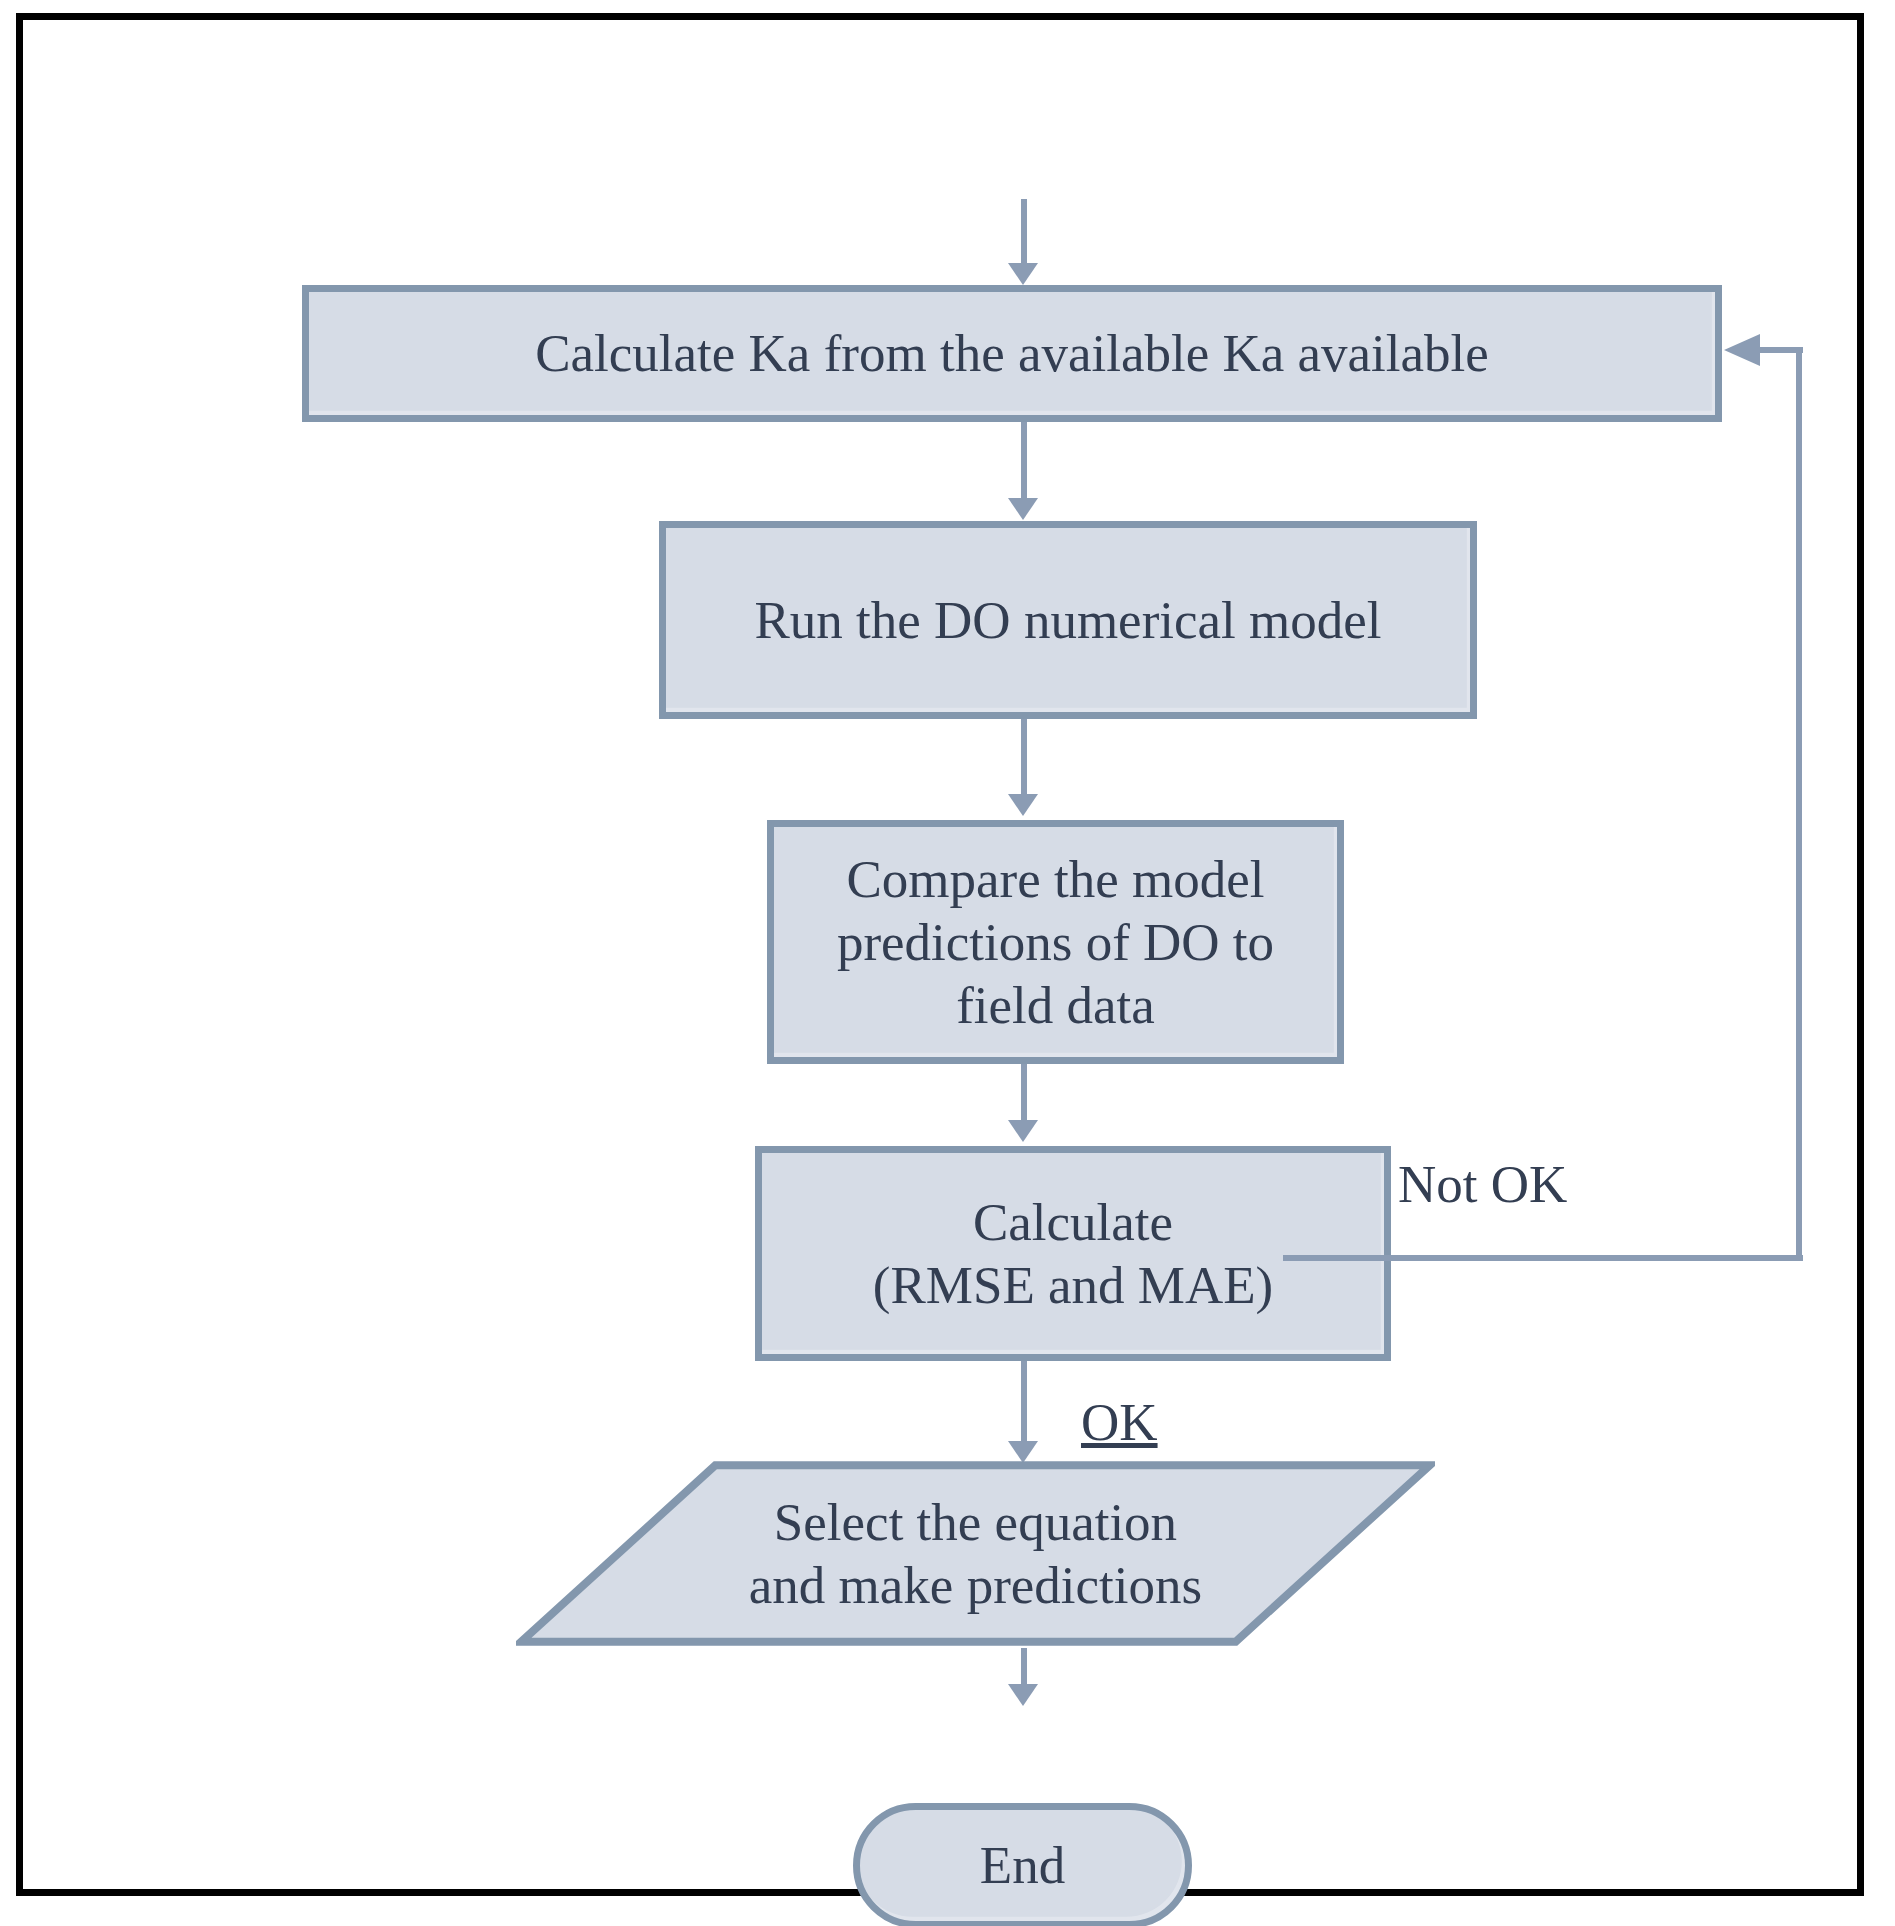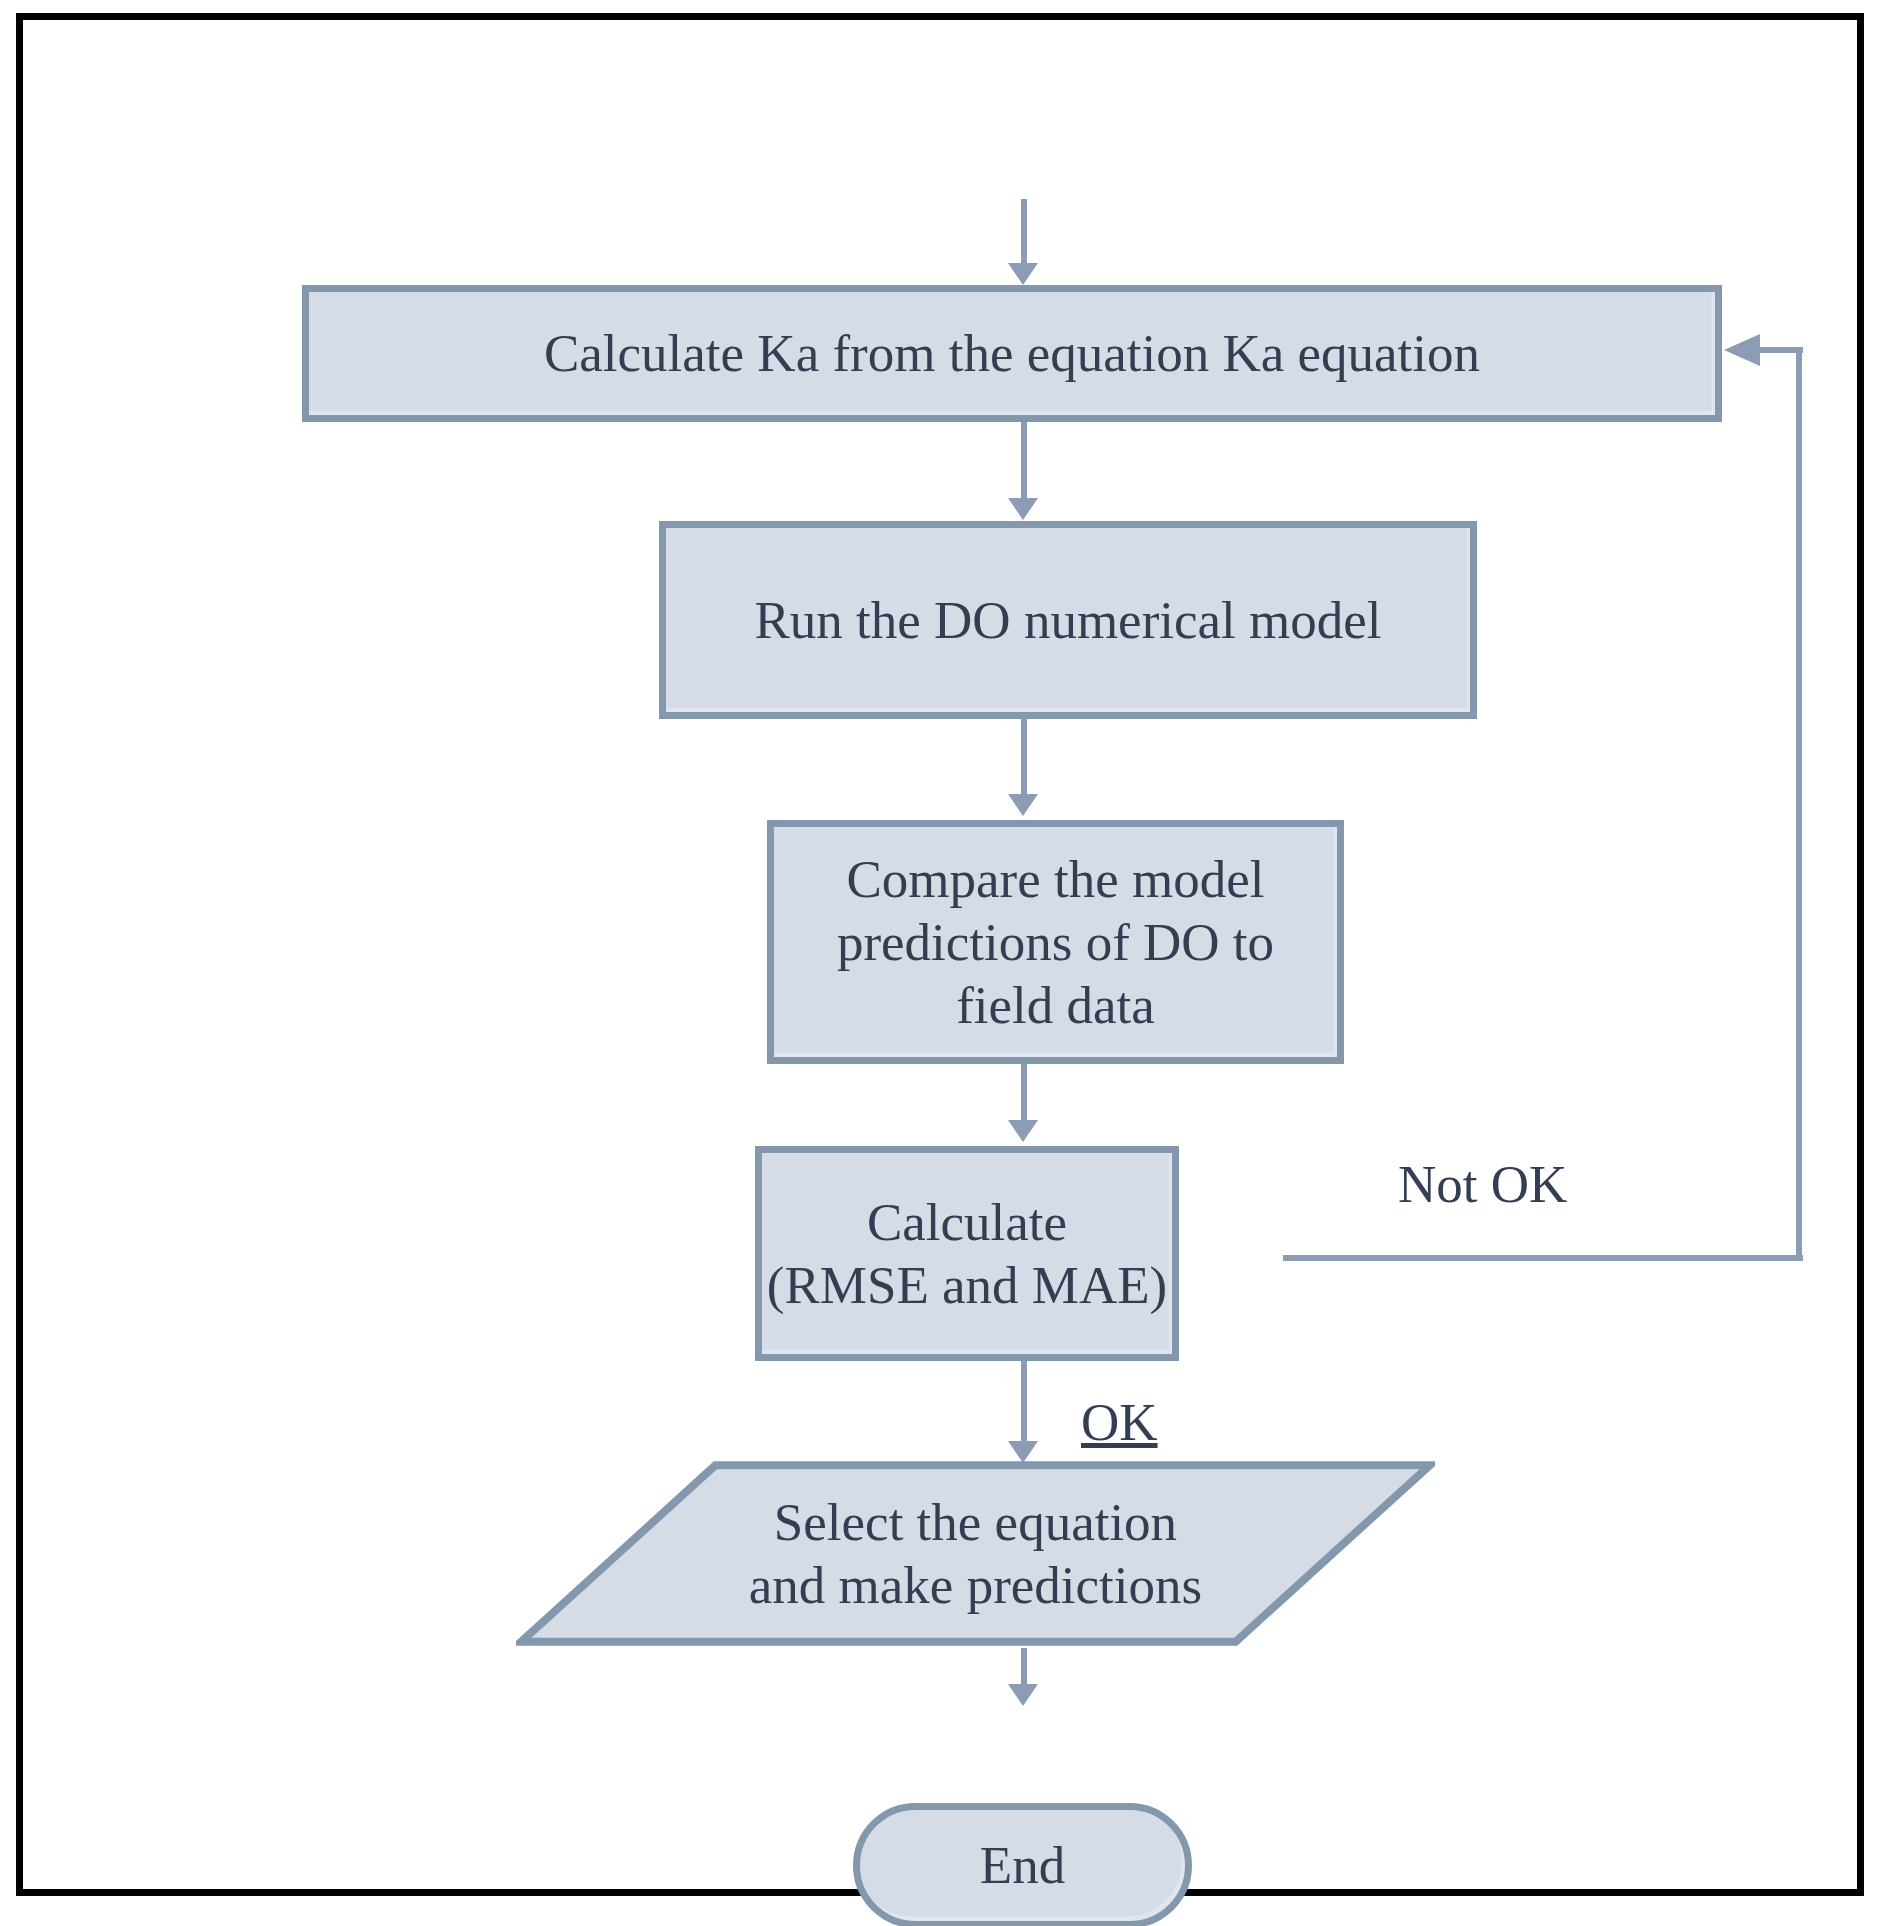--- a/index.html
+++ b/index.html
@@ -44,21 +44,21 @@
 
 <div class="canvas">
 
   <div class="frame"></div>
 
 
   <div class="vline" style="left:1021px;top:199px;height:66px;"></div>
   <div class="head-down" style="left:1008px;top:263px;"></div>
 
   <div class="node" style="left:302px;top:285px;width:1420px;height:137px;">
-    <div class="node-label">Calculate Ka from the equation Ka equation</div>
+    <div class="node-label">Calculate Ka from the available Ka available</div>
   </div>
 
   <div class="vline" style="left:1021px;top:422px;height:76px;"></div>
   <div class="head-down" style="left:1008px;top:498px;"></div>
 
   <div class="node" style="left:659px;top:521px;width:818px;height:198px;">
     <div class="node-label">Run the DO numerical model</div>
   </div>
 
   <div class="vline" style="left:1021px;top:719px;height:76px;"></div>
@@ -66,21 +66,21 @@
 
   <div class="node" style="left:732px;top:820px;width:577px;height:244px;margin-left:35px;">
     <div class="node-label">Compare the model
 predictions of DO to
 field data</div>
   </div>
 
   <div class="vline" style="left:1021px;top:1064px;height:58px;"></div>
   <div class="head-down" style="left:1008px;top:1120px;"></div>
 
-  <div class="node" style="left:755px;top:1146px;width:424px;height:215px;">
+  <div class="node" style="left:755px;top:1146px;width:636px;height:215px;">
     <div class="node-label">Calculate
 (RMSE and MAE)</div>
   </div>
 
   <div class="hline" style="left:1283px;top:1255px;width:520px;"></div>
   <div class="vline" style="left:1796px;top:347px;height:914px;"></div>
   <div class="hline" style="left:1758px;top:347px;width:45px;"></div>
   <div class="head-left" style="left:1724px;top:334px;"></div>
   <div class="edge-label" style="left:1398px;top:1155px;width:267px;">Not OK</div>
 

